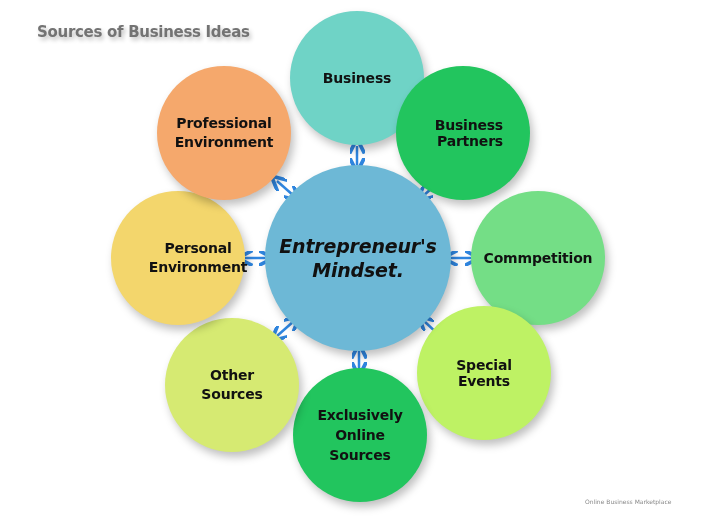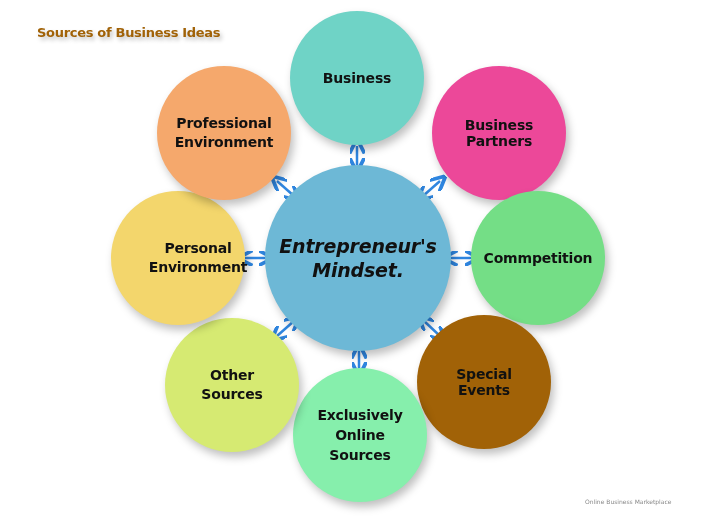--- a/index.html
+++ b/index.html
@@ -1,19 +1,19 @@
 <!DOCTYPE html>
 <html><head>
   <meta charset="utf-8">
   <style>
     html, body { margin: 0; padding: 0; background: #ffffff; }
     body { width: 720px; height: 518px; position: relative; overflow: hidden;
            font-family: "DejaVu Sans", sans-serif; }
-    .title { position: absolute; left: 37px; top: 20px; font-size: 13px; font-weight: bold;
-             color: #a16207; line-height: 25px; width: 240px;
+    .title { position: absolute; left: 37px; top: 20px; font-size: 15px; font-weight: bold;
+             color: #737373; line-height: 25px; width: 240px;
              text-shadow: 2px 3px 4px rgba(0,0,0,0.25); letter-spacing: -0.3px; }
     .circle { position: absolute; border-radius: 50%; display: flex; align-items: center;
               justify-content: center; text-align: center; font-weight: bold; color: #111;
               box-shadow: 3px 5px 8px rgba(0,0,0,0.25); }
     .circle span { display: block; font-size: 14px; line-height: 16px; letter-spacing: -0.2px; }
     .center span { font-size: 19px; line-height: 24px; }
     svg.arrows { position: absolute; left: 0; top: 0; width: 720px; height: 518px; pointer-events: none; }
     .logo { position: absolute; left: 565px; top: 448px; width: 145px; height: 60px; }
     .logo-text { position: absolute; left: 0; top: 0; font-size: 46px; font-weight: bold;
                  color: #1f4f9a; letter-spacing: -1px; line-height: 50px;
@@ -39,30 +39,30 @@
     <line x1="359" y1="369" x2="359" y2="351" marker-start="url(#ah)" marker-end="url(#ah)"></line>
     <line x1="277" y1="336" x2="294" y2="321" marker-start="url(#ah)" marker-end="url(#ah)"></line>
     <line x1="245" y1="258" x2="266" y2="258" marker-start="url(#ah)" marker-end="url(#ah)"></line>
     <line x1="277" y1="181" x2="294" y2="196" marker-start="url(#ah)" marker-end="url(#ah)"></line>
   </g>
 </svg>
 
 <div class="circle" style="left:290px;top:11px;width:134px;height:134px;background:#6fd3c6;">
   <span>Business</span>
 </div>
-<div class="circle" style="left:432px;top:66px;width:134px;height:134px;background:#ec4899;">
+<div class="circle" style="left:396px;top:66px;width:134px;height:134px;background:#22c55e;text-align:right;">
   <span style="width:80px;">Business Partners</span>
 </div>
 <div class="circle" style="left:471px;top:191px;width:134px;height:134px;background:#74de86;">
   <span>Commpetition</span>
 </div>
-<div class="circle" style="left:417px;top:315px;width:134px;height:134px;background:#a16207;">
+<div class="circle" style="left:417px;top:306px;width:134px;height:134px;background:#bef264;">
   <span style="width:70px;">Special Events</span>
 </div>
-<div class="circle" style="left:293px;top:368px;width:134px;height:134px;background:#86efac;">
+<div class="circle" style="left:293px;top:368px;width:134px;height:134px;background:#22c55e;">
   <span style="width:95px;line-height:20px;">Exclusively Online Sources</span>
 </div>
 <div class="circle" style="left:165px;top:318px;width:134px;height:134px;background:#d6ea72;">
   <span style="width:70px;line-height:19px;">Other Sources</span>
 </div>
 <div class="circle" style="left:111px;top:191px;width:134px;height:134px;background:#f3d66c;">
   <span style="width:110px;line-height:19px;margin-left:40px;">Personal Environment</span>
 </div>
 <div class="circle" style="left:157px;top:66px;width:134px;height:134px;background:#f5a86c;">
   <span style="width:110px;line-height:19px;">Professional Environment</span>

